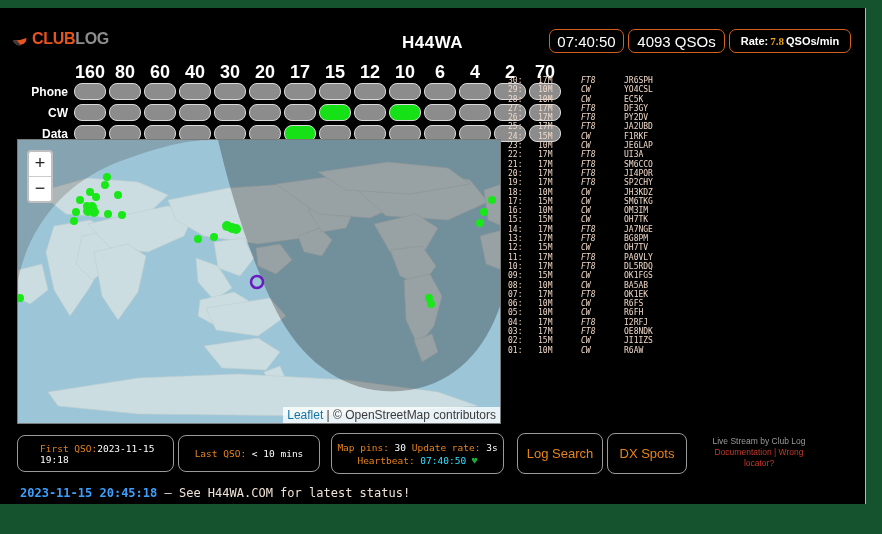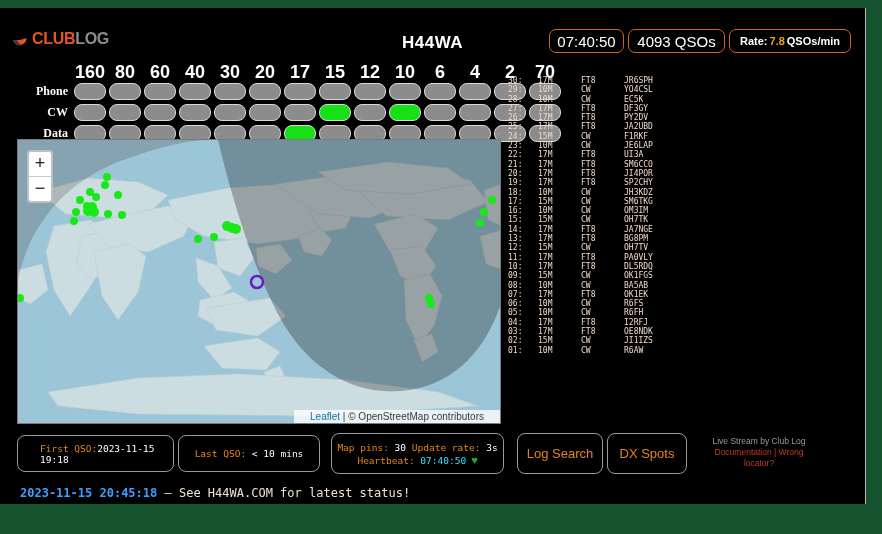--- a/index.html
+++ b/index.html
@@ -17,53 +17,53 @@
   #station-title{position:absolute;left:0;right:0;top:25px;text-align:center;color:#fff;
         font-size:17px;font-weight:bold;letter-spacing:0.5px;}
 
   .hbox{position:absolute;top:21px;border:1px solid #d4601f;border-radius:7px;
         background:#000;height:24px;display:flex;align-items:center;justify-content:center;
         color:#fff;box-sizing:border-box;}
   #clock-box{left:549px;width:75px;font-size:15px;font-family:"Liberation Sans",sans-serif;}
   #qso-box{left:628px;width:97px;font-size:15px;}
   #rate-box{left:729px;width:122px;font-size:11px;font-weight:bold;}
   #rate-box .rl{color:#ffffff;}
-  #rate-box .rv{color:#e8a317;margin:15px 2px;}
+  #rate-box .rv{color:#e8a317;margin:15px 2px;font-family:Liberation Serif, serif;}
 
   
   #bandgrid{position:absolute;left:12px;top:56px;}
   .bg-row{display:flex;align-items:center;height:19px;margin-bottom:2px;}
   .bg-head{height:17px;margin-bottom:1px;}
-  .bg-label{width:62px;text-align:right;padding-right:6px;color:#fff;font-size:12px;font-weight:bold;box-sizing:border-box;font-family:Liberation Serif, serif;}
+  .bg-label{width:62px;text-align:right;padding-right:6px;color:#fff;font-size:12px;font-weight:bold;box-sizing:border-box;}
   .bg-cell{width:32px;margin-right:3px;text-align:center;color:#fff;font-size:18px;font-weight:bold;}
   .pill{width:32px;height:17px;margin-right:3px;border-radius:8px;background:#8c8c8c;border:1px solid #d9d9d9;box-sizing:border-box;}
   .pill.on{background:#16e016;border-color:#d9d9d9;}
 
   
   #map{position:absolute;left:17px;top:131px;width:484px;height:285px;
        background:#a9c3cf;border:1px solid #7a7a7a;overflow:hidden;box-sizing:border-box;}
   #map svg{position:absolute;left:0;top:0;}
   .zoomctl{position:absolute;left:9px;top:10px;width:26px;border-radius:4px;
            border:2px solid rgba(0,0,0,.25);background:#fff;box-sizing:border-box;}
   .zoomctl div{height:24px;line-height:22px;text-align:center;font-size:18px;color:#222;
                font-family:"Liberation Sans",sans-serif;cursor:pointer;}
   .zoomctl div:first-child{border-bottom:1px solid #ccc;}
   #attrib{position:absolute;right:0;bottom:0;background:rgba(255,255,255,.78);
-          font-size:10px;color:#3a3a3a;padding:1px 16px;}
+          font-size:12px;color:#3a3a3a;padding:1px 4px;}
   #attrib .lf{color:#1274a5;}
   .pin{fill:#18e818;}
   .home{fill:none;stroke:#6a1bbf;stroke-width:2.5;}
 
   
   #qsolog{position:absolute;left:508px;top:68px;width:200px;
           font-family:"DejaVu Sans Mono",monospace;font-size:8px;color:#f0d8c8;line-height:9.3px;}
   .qrow{display:flex;white-space:pre;}
   .q-t{width:30px;}
   .q-b{width:43px;}
-  .q-m{width:43px;}
+  .q-m{width:43px;font-style:italic;}
   .q-c{flex:1;}
 
   
   .bbox{position:absolute;border:1px solid #9a9a9a;border-radius:8px;background:#000;
         box-sizing:border-box;display:flex;align-items:center;justify-content:center;}
   #first-qso{left:17px;top:427px;width:157px;height:37px;padding-left:22px;}
   #last-qso{left:178px;top:427px;width:142px;height:37px;}
   #pins-box{left:331px;top:425px;width:173px;height:41px;flex-direction:column;gap:2px;}
   #log-search{left:517px;top:425px;width:86px;height:41px;}
   #dx-spots{left:607px;top:425px;width:80px;height:41px;}

